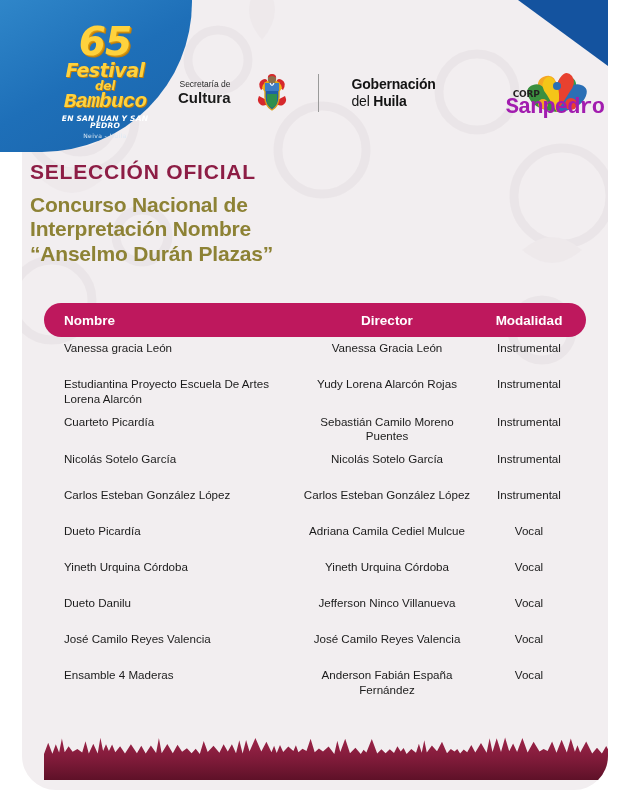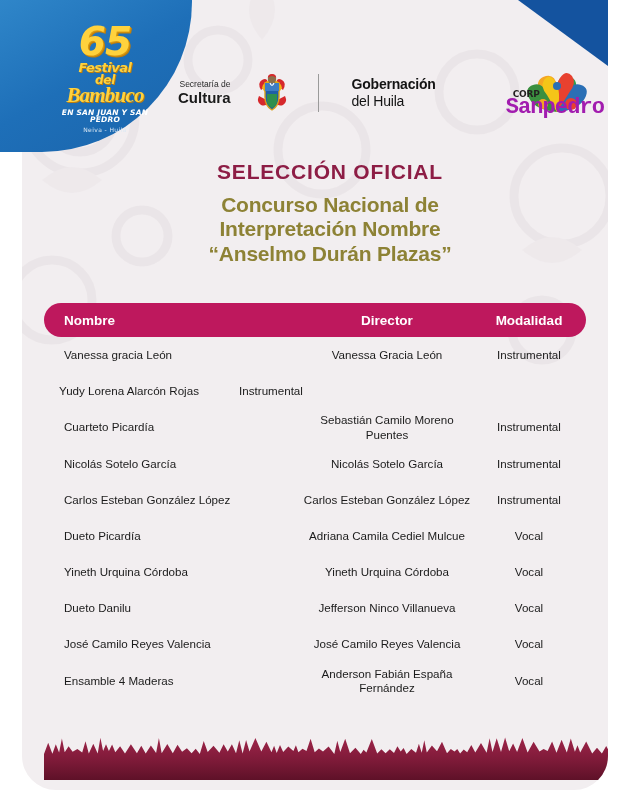--- a/index.html
+++ b/index.html
@@ -79,39 +79,39 @@
     font-size: 39px;
     font-weight: bold;
     font-style: italic;
     color: #ffd23d;
     letter-spacing: -1px;
     text-shadow: 1px 1px 0 #d99a12, 2px 2px 0 #c07e0a;
     line-height: 0.92;
   }
   .fest-word1 {
     font-family: "DejaVu Sans", sans-serif;
-    font-size: 13px;
+    font-size: 19px;
     font-weight: bold;
     font-style: italic;
     color: #ffd23d;
     text-shadow: 1px 1px 0 #c07e0a;
     margin-top: 1px;
     letter-spacing: -0.5px;
   }
   .fest-word2 {
     font-family: "DejaVu Sans", sans-serif;
     font-size: 12px;
     font-weight: bold;
     font-style: italic;
     color: #ffd23d;
     text-shadow: 1px 1px 0 #c07e0a;
     letter-spacing: -0.3px;
   }
   .fest-word3 {
-    font-family: Liberation Serif, serif;
+    font-family: Liberation Mono, monospace;
     font-size: 21px;
     font-weight: bold;
     font-style: italic;
     color: #ffd23d;
     text-shadow: 1px 1px 0 #c07e0a;
     letter-spacing: -0.8px;
     margin-top: -1px;
   }
   .fest-sub {
     font-family: "DejaVu Sans", sans-serif;
@@ -151,21 +151,21 @@
 
   .gob-divider {
     width: 1px;
     height: 38px;
     background: #9a9a9a;
     margin: 0 9px 0 5px;
   }
   .gob-text { line-height: 1.2; }
   .gob-line1 { font-size: 14px; color: #131313; font-weight: bold; letter-spacing: -0.2px; }
   .gob-line2 { font-size: 14px; color: #131313; letter-spacing: -0.2px; }
-  .gob-line2 b { font-weight: normal; }
+  .gob-line2 b { font-weight: bold; }
 
   .corp-group {
     position: relative;
     margin-left: 70px;
     width: 96px;
     height: 58px;
   }
   .corp-fan { position: absolute; left: 14px; top: 0; }
   .corp-text {
     position: absolute;
@@ -186,24 +186,23 @@
     font-family: Liberation Mono, monospace;
     font-size: 22px;
     font-weight: bold;
     color: #a21caf;
     letter-spacing: -0.9px;
   }
 
   
   .titles {
     position: absolute;
-    left: 18px;
+    left: 8px;
     top: 160px;
     width: 580px;
-    text-align: center;
     z-index: 4;
   }
   .t-selection {
     font-size: 21px;
     font-weight: bold;
     color: #8d1d45;
     letter-spacing: 0.8px;
   }
   .t-main {
     margin-top: 9px;
@@ -232,21 +231,21 @@
     color: #ffffff;
     font-size: 13.5px;
     font-weight: bold;
   }
   .th-nombre     { width: 258px; padding-left: 20px; text-align: left; }
   .th-director   { width: 170px; text-align: center; }
   .th-modalidad  { width: 114px; text-align: center; }
 
   .trow {
     display: flex;
-    align-items: center;
+    align-items: flex-start;
     min-height: 36px;
     padding: 4px 0;
     color: #1b1b1b;
     font-size: 11.6px;
     line-height: 1.28;
   }
   .td-nombre    { width: 258px; padding-left: 20px; text-align: left; }
   .td-director  { width: 170px; text-align: center; }
   .td-modalidad { width: 114px; text-align: center; }
 
@@ -304,20 +303,21 @@
         <div class="th-director">Director</div>
         <div class="th-modalidad">Modalidad</div>
       </div>
       <div id="tbody">
           <div class="trow">
             <div class="td-nombre">Vanessa gracia León</div>
             <div class="td-director">Vanessa Gracia León</div>
             <div class="td-modalidad">Instrumental</div>
           </div>
           <div class="trow">
+            <div class="td-nombre">Estudiantina Proyecto Escuela De Artes Lorena Alarcón</div>
             <div class="td-director">Yudy Lorena Alarcón Rojas</div>
             <div class="td-modalidad">Instrumental</div>
           </div>
           <div class="trow">
             <div class="td-nombre">Cuarteto Picardía</div>
             <div class="td-director">Sebastián Camilo Moreno Puentes</div>
             <div class="td-modalidad">Instrumental</div>
           </div>
           <div class="trow">
             <div class="td-nombre">Nicolás Sotelo García</div>

